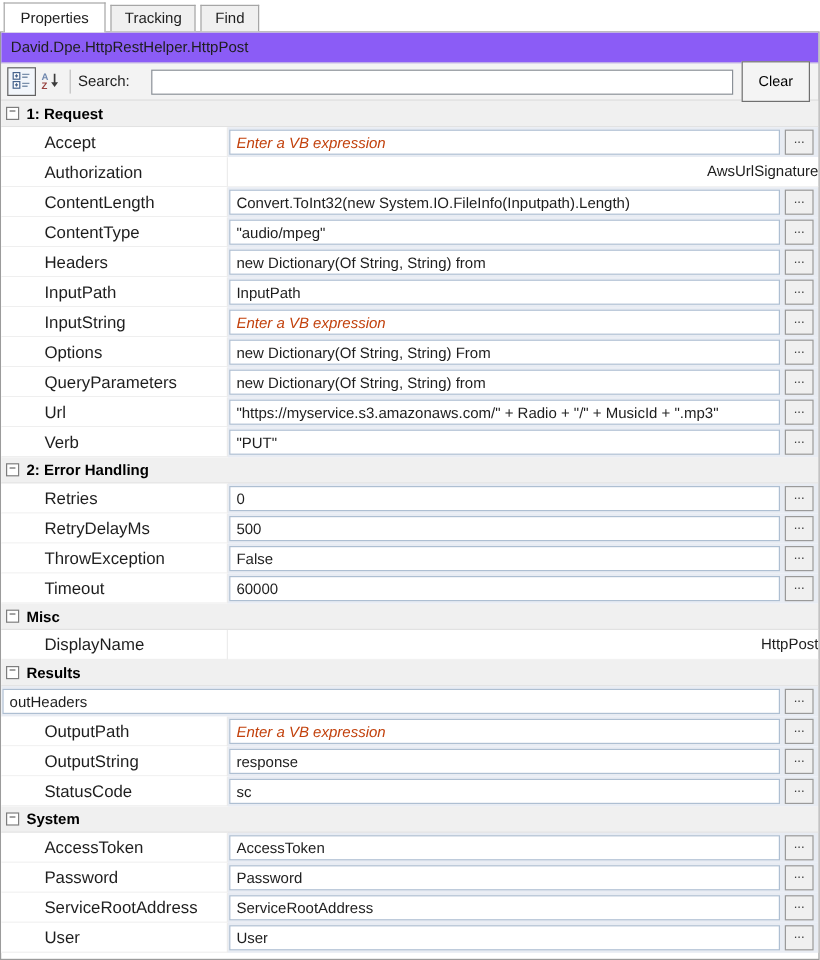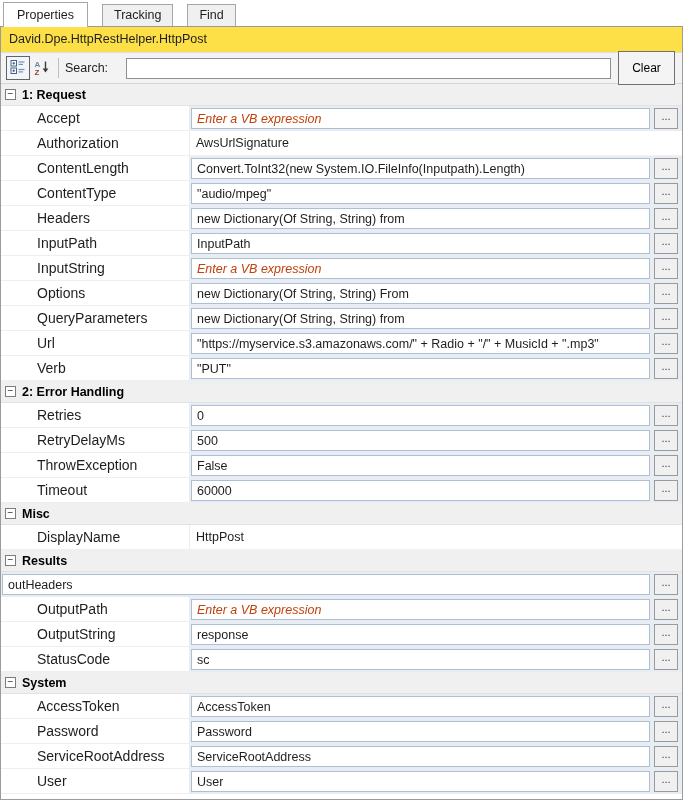--- a/index.html
+++ b/index.html
@@ -13,36 +13,36 @@
   }
   .screen { position:relative; width:683px; height:800px; background:#fff; }
 
   
   .tabbar {
     height:26px; display:flex; align-items:flex-end; padding-left:3px;
     background:#ffffff; position:relative; z-index:2;
   }
   .tab {
     border:1px solid #a6a6a6; border-bottom:none;
-    background:#f0f0f0; padding:3px 11px 4px; margin-right:14px;
+    background:#f0f0f0; padding:3px 11px 4px; margin-right:4px;
     font-size:12.5px; white-space:nowrap; cursor:default;
   }
   .tab.active {
     background:#ffffff; padding:5px 13px 5px;
     position:relative; margin-bottom:-1px; z-index:3;
   }
 
   
   .panel {
     position:absolute; top:26px; left:0; width:683px; height:774px;
     border:1px solid #9b9b9b; background:#ffffff; overflow:hidden;
   }
   .titlebar {
     height:26px; line-height:25px; padding-left:8px;
-    background:#fde047; border-bottom:1px solid #dedede;
+    background:#8b5cf6; border-bottom:1px solid #dedede;
     font-size:12.5px; white-space:nowrap;
   }
 
   
   .toolbar {
     height:31px; display:flex; align-items:center; padding:0 5px;
     background:#f3f3f3; border-bottom:1px solid #d5d5d5;
   }
   .tool-btn {
     width:24px; height:24px; display:flex; align-items:center; justify-content:center;
@@ -75,21 +75,21 @@
   .section-title { font-weight:bold; font-size:12.5px; margin-left:6px; color:#000000; white-space:nowrap; }
 
   .prop-row { height:25px; display:flex; }
   .prop-label {
     width:189px; flex:0 0 189px; background:#fff;
     border-bottom:1px solid #efefef; border-right:1px solid #ececec;
     padding-left:36px; display:flex; align-items:center;
     font-size:14px; white-space:nowrap; overflow:hidden;
   }
   .prop-value { flex:1; position:relative; background:#e8ecf3; }
-  .prop-value.plain { background:#ffffff; border-bottom:1px solid #f2f2f2; display:flex; align-items:center; }
+  .prop-value.plain { background:#ffffff; border-bottom:1px solid #f2f2f2; display:flex; align-items:center;justify-content:flex-end; }
   .plain-text { padding-left:6px; font-size:12.5px; white-space:nowrap; overflow:hidden; }
 
   .value-box {
     position:absolute; left:1px; top:2px; bottom:2px; right:32px;
     background:#ffffff; border:1px solid #aebfd2;
     display:flex; align-items:center; padding-left:5px;
     font-size:12.5px; white-space:nowrap; overflow:hidden;
   }
   .value-box span { white-space:nowrap; overflow:hidden; }
   .placeholder { color:#c2410c; font-style:italic; }

